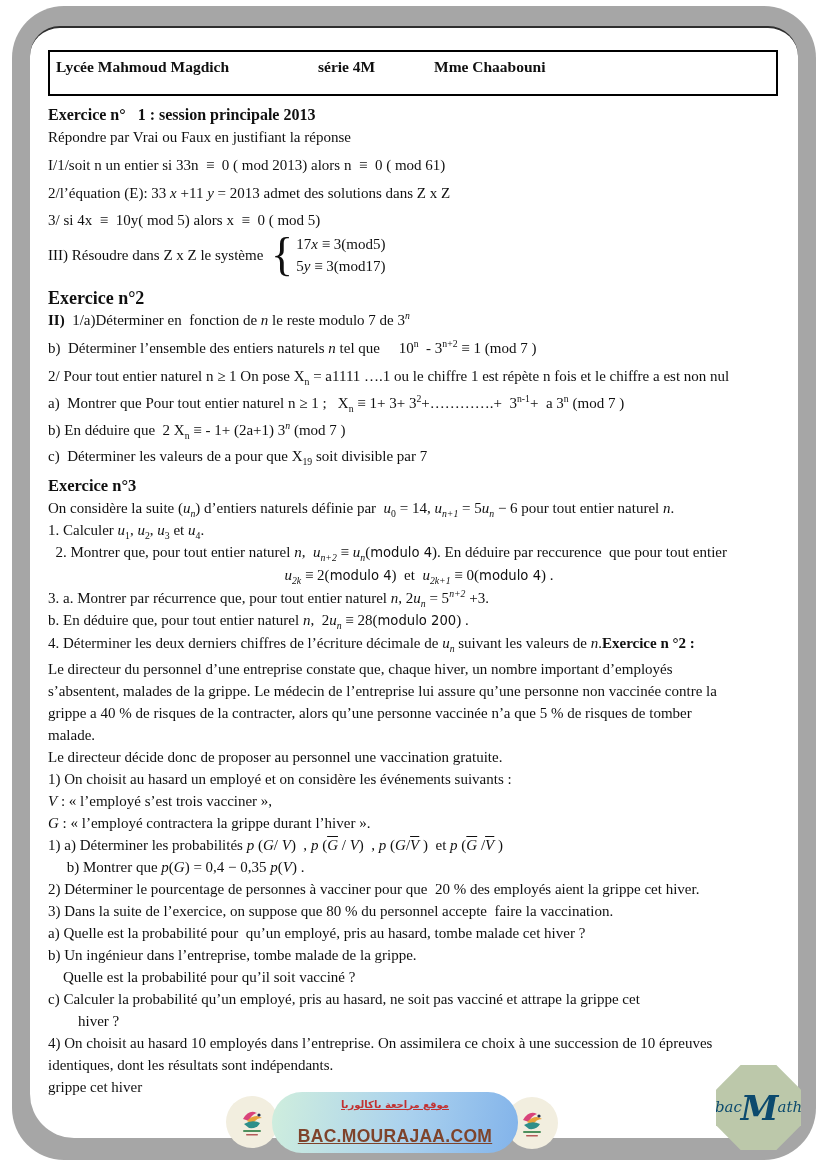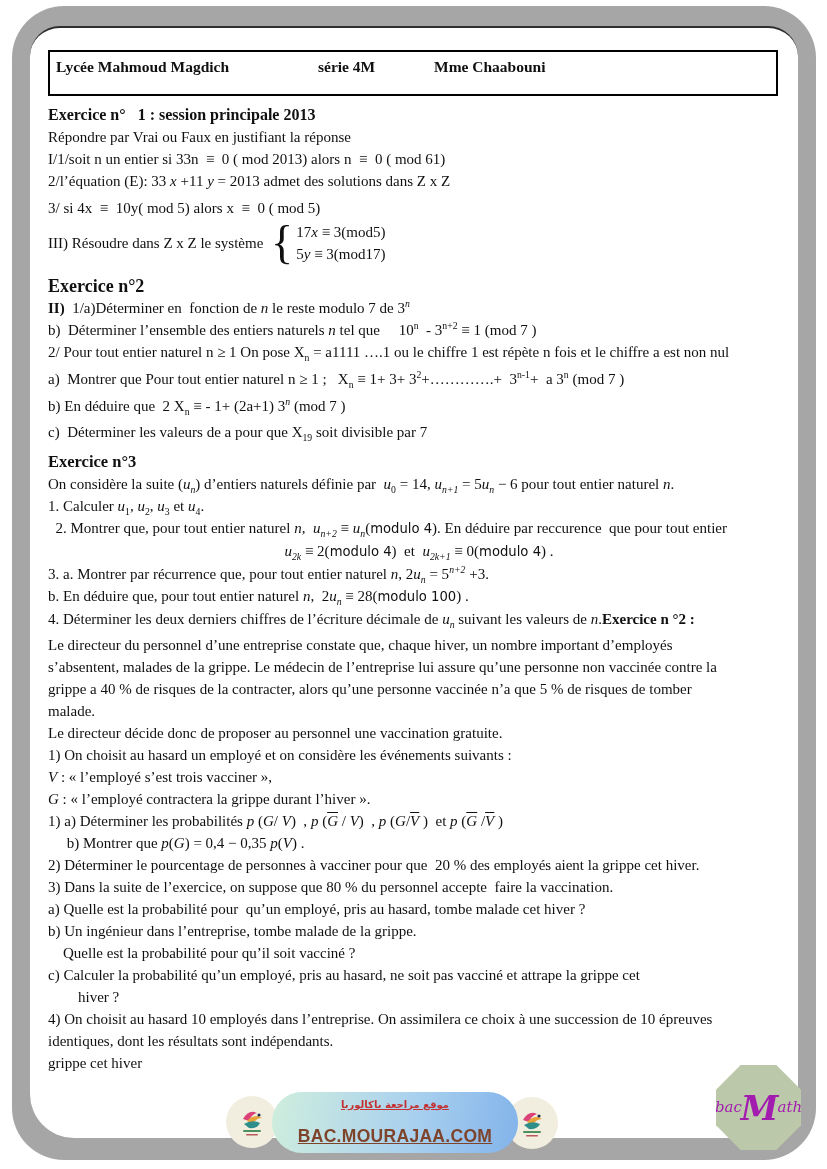--- a/index.html
+++ b/index.html
@@ -25,21 +25,21 @@
   .i{font-style:italic}
   .ov{text-decoration:overline}
   .i.ov{text-decoration:overline;font-style:italic}
   .sup{vertical-align:super;font-size:0.65em;line-height:0}
   .sub{vertical-align:sub;font-size:0.65em;line-height:0}
   .sans{font-family:"DejaVu Sans","Liberation Sans",sans-serif;font-size:0.88em}
   .ctr{text-align:center}
   .h1x{font-size:16px;margin-top:6px}
   .h2x{font-size:18px;margin-top:10px}
   .h3x{font-size:16.5px;margin-top:8px}.mt4{margin-top:4px}.mt5{margin-top:5px}
-  .mt6{margin-top:0}
+  .mt6{margin-top:6px}
 
   .header-box{
     display:flex;border:2px solid #000;margin:2px 12px 8px 0;
     padding:4px 6px 16px 6px;font-weight:700;font-size:15.5px;
   }
   .hb-school{width:262px}
   .hb-serie{width:116px}
   .hb-teacher{flex:1}
 
   .sysrow{display:flex;align-items:center;margin-top:2px}
@@ -66,21 +66,21 @@
     position:absolute;width:52px;height:52px;border-radius:50%;
     background:#f2eedf;z-index:5;display:flex;align-items:center;justify-content:center;
   }
   .logo-left{left:226px;top:1096px}
   .logo-right{left:506px;top:1097px}
   .badge{
     position:absolute;left:716px;top:1065px;width:85px;height:85px;
     background:#bcc8aa;z-index:7;display:flex;align-items:center;justify-content:center;
     clip-path:polygon(29% 0,71% 0,100% 29%,100% 71%,71% 100%,29% 100%,0 71%,0 29%);
   }
-  .badge-word{color:#a21caf;font-family:"DejaVu Serif",serif;font-style:italic;display:flex;align-items:center}
+  .badge-word{color:#0c4a6e;font-family:"DejaVu Serif",serif;font-style:italic;display:flex;align-items:center}
   .bm-s{font-size:15px;line-height:1}
   .bm-M{font-size:34px;font-weight:700;line-height:1;margin:0 -1px;}
 </style>
 </head>
 <body>
 
 <div class="frame"></div>
 
 <div class="page">
   <div class="content">
@@ -113,21 +113,21 @@
     <div class="line mt5"><span>a)  Montrer que Pour tout entier naturel n ≥ 1 ;   X</span><span class="sub">n</span><span> ≡ 1+ 3+ 3</span><span class="sup">2</span><span>+………….+  3</span><span class="sup">n-1</span><span>+  a 3</span><span class="sup">n</span><span> (mod 7 )</span></div>
     <div class="line mt5"><span>b) En déduire que  2 X</span><span class="sub">n</span><span> ≡ - 1+ (2a+1) 3</span><span class="i sup">n</span><span> (mod 7 )</span></div>
     <div class="line mt4"><span>c)  Déterminer les valeurs de a pour que X</span><span class="sub">19</span><span> soit divisible par 7</span></div>
 
     <div class="line h3x"><span class="b u">Exercice n°3</span></div>
     <div class="line"><span>On considère la suite (</span><span class="i">u</span><span class="i sub">n</span><span>) d’entiers naturels définie par  </span><span class="i">u</span><span class="sub">0</span><span> = 14, </span><span class="i">u</span><span class="i sub">n+1</span><span> = 5</span><span class="i">u</span><span class="i sub">n</span><span> − 6 pour tout entier naturel </span><span class="i">n</span><span>.</span></div>
     <div class="line"><span>1. Calculer </span><span class="i">u</span><span class="sub">1</span><span>, </span><span class="i">u</span><span class="sub">2</span><span>, </span><span class="i">u</span><span class="sub">3</span><span> et </span><span class="i">u</span><span class="sub">4</span><span>.</span></div>
     <div class="line"><span>  2. Montrer que, pour tout entier naturel </span><span class="i">n</span><span>,  </span><span class="i">u</span><span class="i sub">n+2</span><span> ≡ </span><span class="i">u</span><span class="i sub">n</span><span>(</span><span class="sans">modulo 4</span><span>). En déduire par reccurence  que pour tout entier</span></div>
     <div class="line ctr"><span class="i">u</span><span class="i sub">2k</span><span> ≡ 2(</span><span class="sans">modulo 4</span><span>)  et  </span><span class="i">u</span><span class="i sub">2k+1</span><span> ≡ 0(</span><span class="sans">modulo 4</span><span>) .</span></div>
     <div class="line"><span>3. a. Montrer par récurrence que, pour tout entier naturel </span><span class="i">n</span><span>, 2</span><span class="i">u</span><span class="i sub">n</span><span> = 5</span><span class="i sup">n+2</span><span> +3.</span></div>
-    <div class="line"><span>b. En déduire que, pour tout entier naturel </span><span class="i">n</span><span>,  2</span><span class="i">u</span><span class="i sub">n</span><span> ≡ 28(</span><span class="sans">modulo 100</span><span>) .</span></div>
+    <div class="line"><span>b. En déduire que, pour tout entier naturel </span><span class="i">n</span><span>,  2</span><span class="i">u</span><span class="i sub">n</span><span> ≡ 28(</span><span class="sans">modulo 200</span><span>) .</span></div>
     <div class="line"><span>4. Déterminer les deux derniers chiffres de l’écriture décimale de </span><span class="i">u</span><span class="i sub">n</span><span> suivant les valeurs de </span><span class="i">n</span><span>.</span><span class="b u">Exercice n °2 :</span></div>
 
     <div class="line mt4"><span>Le directeur du personnel d’une entreprise constate que, chaque hiver, un nombre important d’employés</span></div>
     <div class="line"><span>s’absentent, malades de la grippe. Le médecin de l’entreprise lui assure qu’une personne non vaccinée contre la</span></div>
     <div class="line"><span>grippe a 40 % de risques de la contracter, alors qu’une personne vaccinée n’a que 5 % de risques de tomber</span></div>
     <div class="line"><span>malade.</span></div>
     <div class="line"><span>Le directeur décide donc de proposer au personnel une vaccination gratuite.</span></div>
     <div class="line"><span>1) On choisit au hasard un employé et on considère les événements suivants :</span></div>
     <div class="line"><span class="i">V</span><span> : « l’employé s’est trois vacciner »,</span></div>
     <div class="line"><span class="i">G</span><span> : « l’employé contractera la grippe durant l’hiver ».</span></div>

